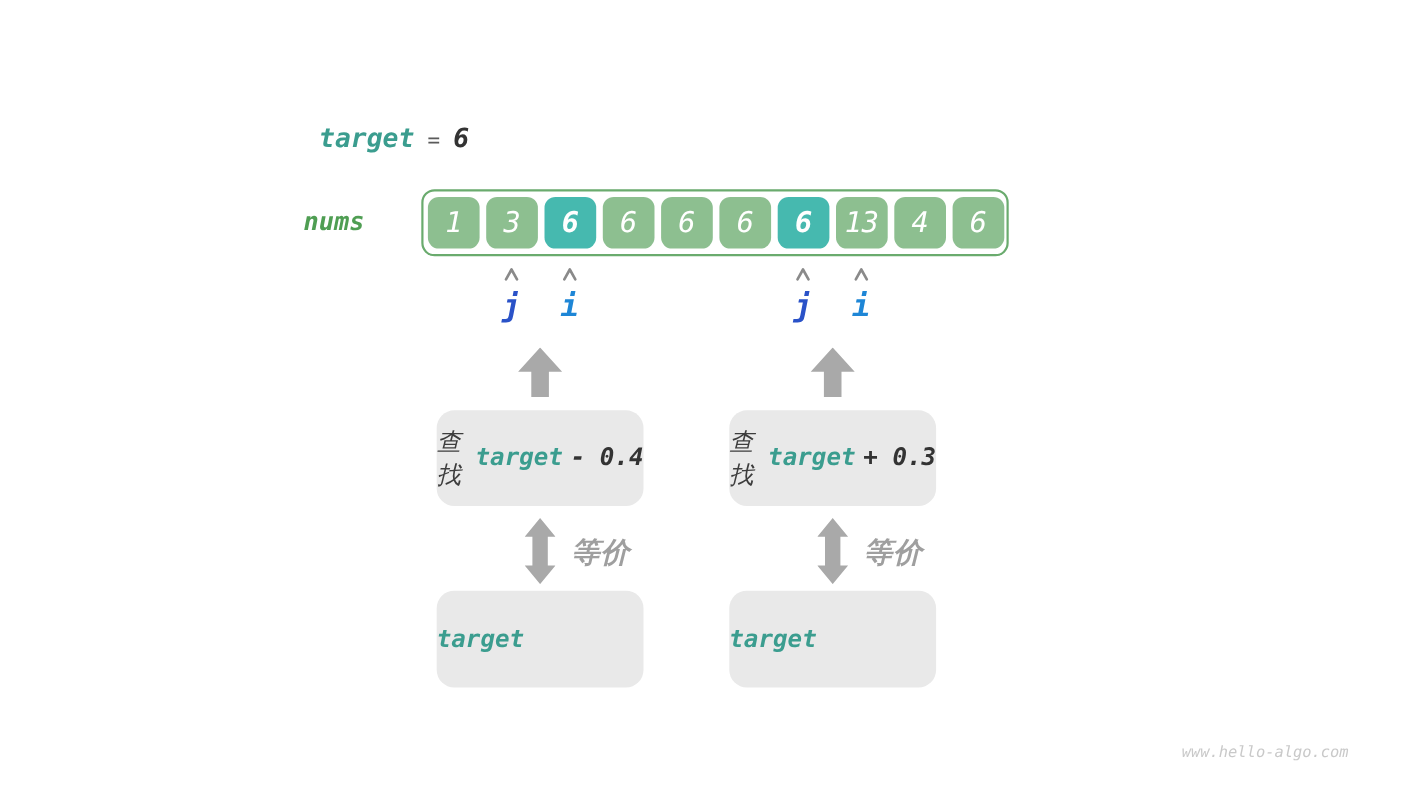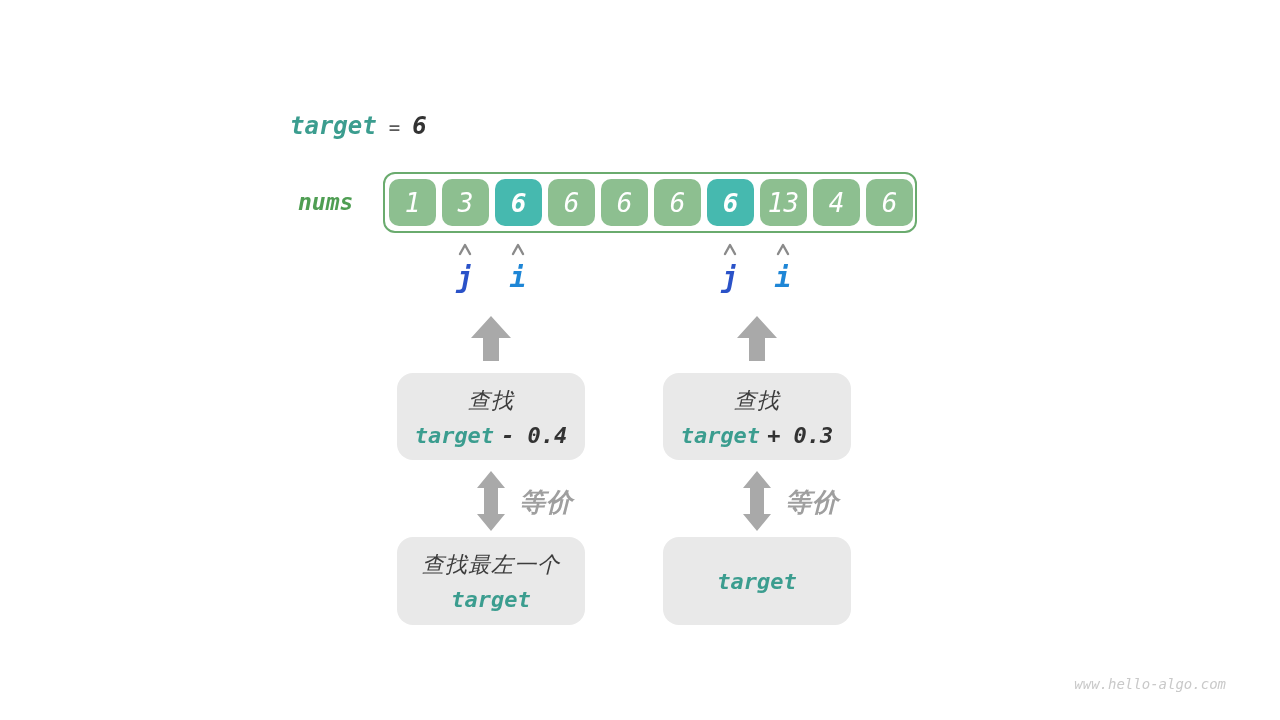--- a/index.html
+++ b/index.html
@@ -23,21 +23,21 @@
     display: flex; align-items: baseline; gap: 12px;
     white-space: nowrap;
   }
   .target-line .kw { color: var(--teal-text); font-weight: 700; }
   .target-line .eq { color: #5a5a5a; font-size: 19px; font-weight: 400; }
   .target-line .val { color: #333333; font-weight: 700; }
 
   
   .nums-label {
     position: absolute;
-    left: 298px; top: 189px;
+    left: 276px; top: 189px;
     font-family: "DejaVu Sans Mono", monospace;
     font-size: 23px; font-weight: 700;
     color: var(--green-label);
   }
 
   
   .array-wrap {
     position: absolute;
     left: 383px; top: 172px;
     width: 534px; height: 61px;
@@ -82,22 +82,22 @@
     width: 44px; height: 45px;
     color: var(--arrow-gray);
   }
 
   
   .gbox {
     position: absolute;
     width: 188px;
     background: var(--gray-box);
     border-radius: 16px;
-    display: flex; flex-direction: column;
-    align-items: center; justify-content: center;
+    display: flex; flex-direction: row;
+    align-items: center; justify-content: flex-start;
     gap: 7px;
   }
   .gbox .zh {
     font-size: 22px; color: #3d3d3d;
     letter-spacing: 1px;
   }
   .gbox .expr {
     font-family: "DejaVu Sans Mono", monospace;
     font-size: 22px; font-weight: 700;
     white-space: nowrap;
@@ -218,21 +218,20 @@
   <div class="equiv-label" style="left:519px">等价</div>
 
   <div class="equiv-arrow" style="left:743px">
     <svg width="28" height="60" viewBox="0 0 28 60">
         <polygon points="14,0 28,17 21,17 21,43 28,43 14,60 0,43 7,43 7,17 0,17" fill="currentColor"></polygon>
       </svg>
   </div>
   <div class="equiv-label" style="left:785px">等价</div>
 
   <div class="gbox row2 col-left">
-    <div class="zh">查找最左一个</div>
     <div class="expr">
       <span class="t">target</span>
     </div>
   </div>
   <div class="gbox row2 col-right">
     <div class="expr">
       <span class="t">target</span>
     </div>
   </div>
 

